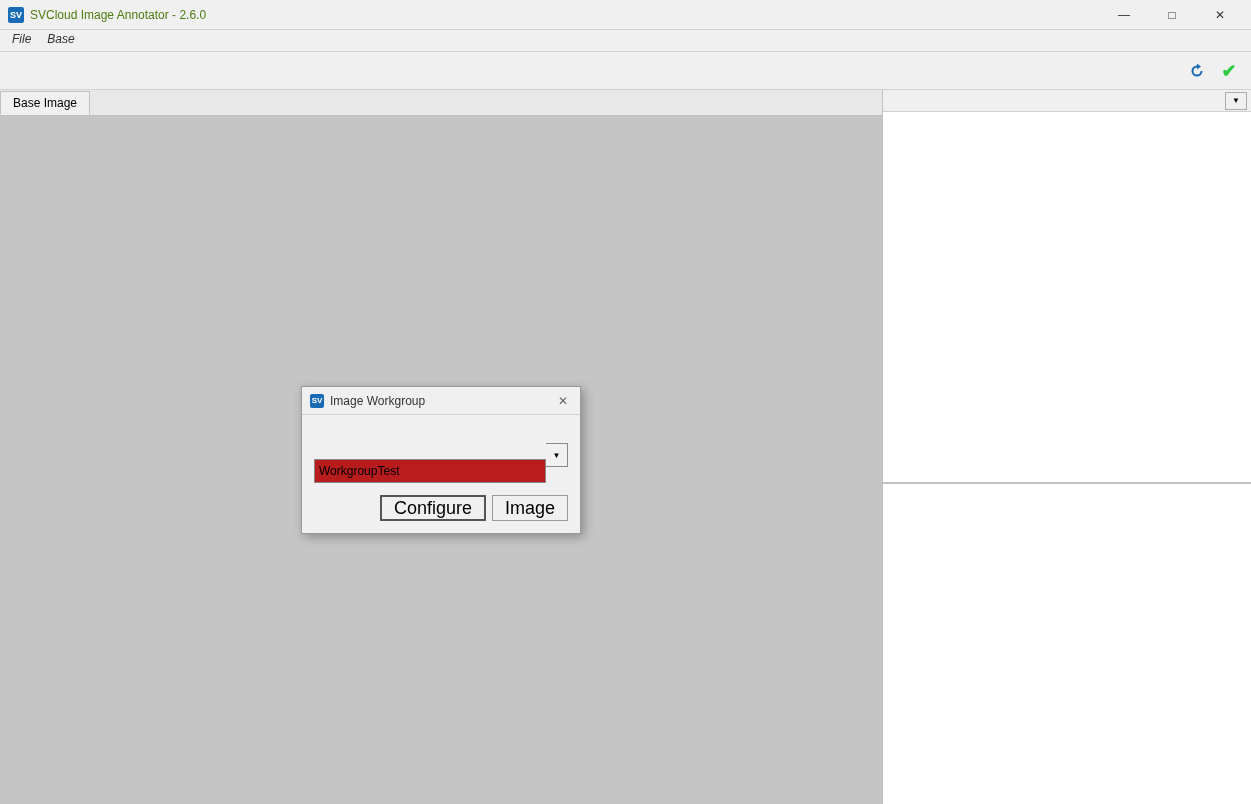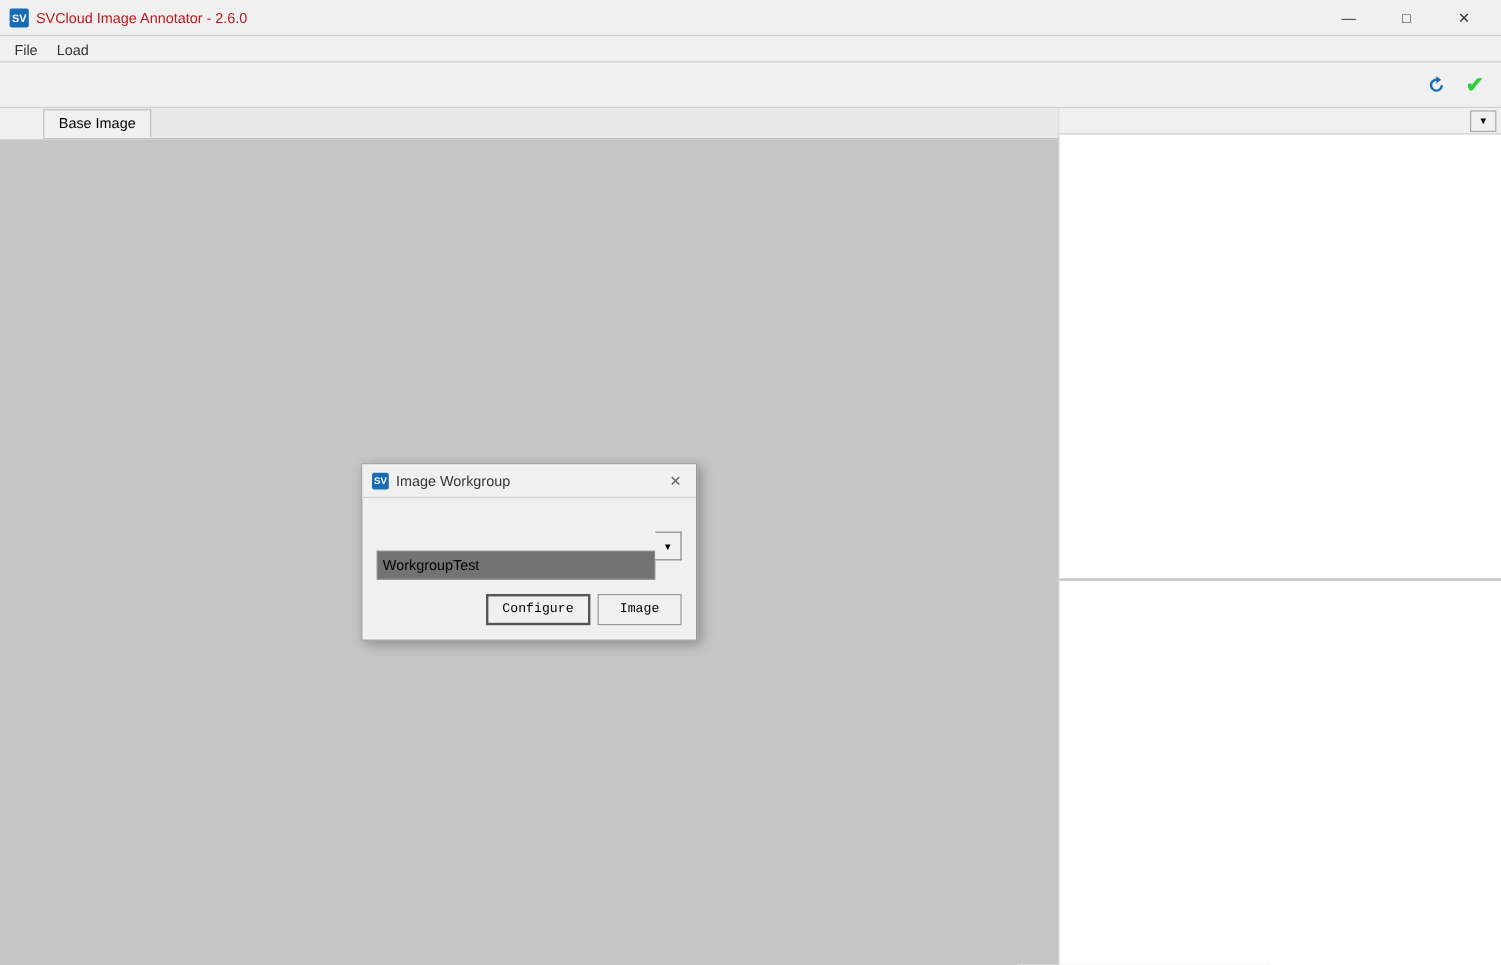--- a/index.html
+++ b/index.html
@@ -35,21 +35,21 @@
       border-radius: 2px;
       display: flex;
       align-items: center;
       justify-content: center;
       color: white;
       font-weight: bold;
       font-size: 9px;
     }
     .title-bar-text {
       font-size: 12px;
-      color: #b91c1c;
+      color: #4d7c0f;
     }
     .title-bar-controls {
       display: flex;
       gap: 2px;
     }
     .title-btn {
       width: 46px;
       height: 30px;
       display: flex;
       align-items: center;
@@ -59,24 +59,25 @@
       color: #333;
       background: transparent;
       border: none;
     }
 
     
     .menu-bar {
       height: 22px;
       background: #f0f0f0;
       display: flex;
-      align-items: flex-end;
+      align-items: flex-start;
       padding: 0 4px;
       border-bottom: 1px solid #d0d0d0;
       position: relative;
+      font-style: italic;
     }
     .menu-item {
       padding: 2px 8px;
       cursor: pointer;
       font-size: 12px;
       color: #333;
     }
 
     
     .toolbar {
@@ -112,21 +113,20 @@
       display: flex;
       flex-direction: column;
       border-right: 1px solid #c0c0c0;
     }
     .tab-bar {
       height: 26px;
       background: #e8e8e8;
       display: flex;
       align-items: flex-end;
       border-bottom: 1px solid #c0c0c0;
-      margin-left: 36px;
     }
     .tab {
       padding: 4px 12px;
       font-size: 12px;
       cursor: pointer;
       background: #e0e0e0;
       border: 1px solid #c0c0c0;
       border-bottom: none;
       margin-right: 2px;
     }
@@ -252,21 +252,21 @@
       display: flex;
       align-items: center;
       margin-bottom: 12px;
     }
     .dialog-input {
       flex: 1;
       height: 24px;
       border: 1px solid #888;
       padding: 2px 4px;
       font-size: 12px;
-      background: #737373;
+      background: #b91c1c;
       outline: none;
       margin-top: 32px;
     }
     .combo-arrow {
       width: 22px;
       height: 24px;
       background: #f0f0f0;
       border: 1px solid #888;
       border-left: none;
       display: flex;
@@ -278,27 +278,26 @@
     .dialog-buttons {
       display: flex;
       justify-content: flex-end;
       gap: 6px;
     }
     .dialog-btn {
       min-width: 70px;
       height: 26px;
       background: #f0f0f0;
       border: 1px solid #999;
-      font-size: 11px;
+      font-size: 18px;
       cursor: pointer;
       padding: 0 12px;
       display: flex;
       align-items: center;
       justify-content: center;
-      font-family: Liberation Mono, monospace;
     }
     .dialog-btn.default {
       border: 2px solid #555;
     }
     .check-icon {
       color: #2ecc40;
       font-size: 18px;
       font-weight: bold;
     }
   </style>
@@ -314,21 +313,21 @@
   </div>
   <div class="title-bar-controls">
     <button class="title-btn">—</button>
     <button class="title-btn">□</button>
     <button class="title-btn close">✕</button>
   </div>
 </div>
 
 <div class="menu-bar">
   <span class="menu-item">File</span>
-  <span class="menu-item">Load</span>
+  <span class="menu-item">Base</span>
 </div>
 
 <div class="toolbar">
   <button class="toolbar-btn">
     <svg width="18" height="18" viewBox="0 0 18 18">
       <path d="M14.5 9A5.5 5.5 0 1 1 9 3.5V1.5l4 3-4 3V5.5A3.5 3.5 0 1 0 12.5 9h2z" fill="#1a6bb5"></path>
     </svg>
   </button>
   <button class="toolbar-btn">
     <span class="check-icon">✔</span>

